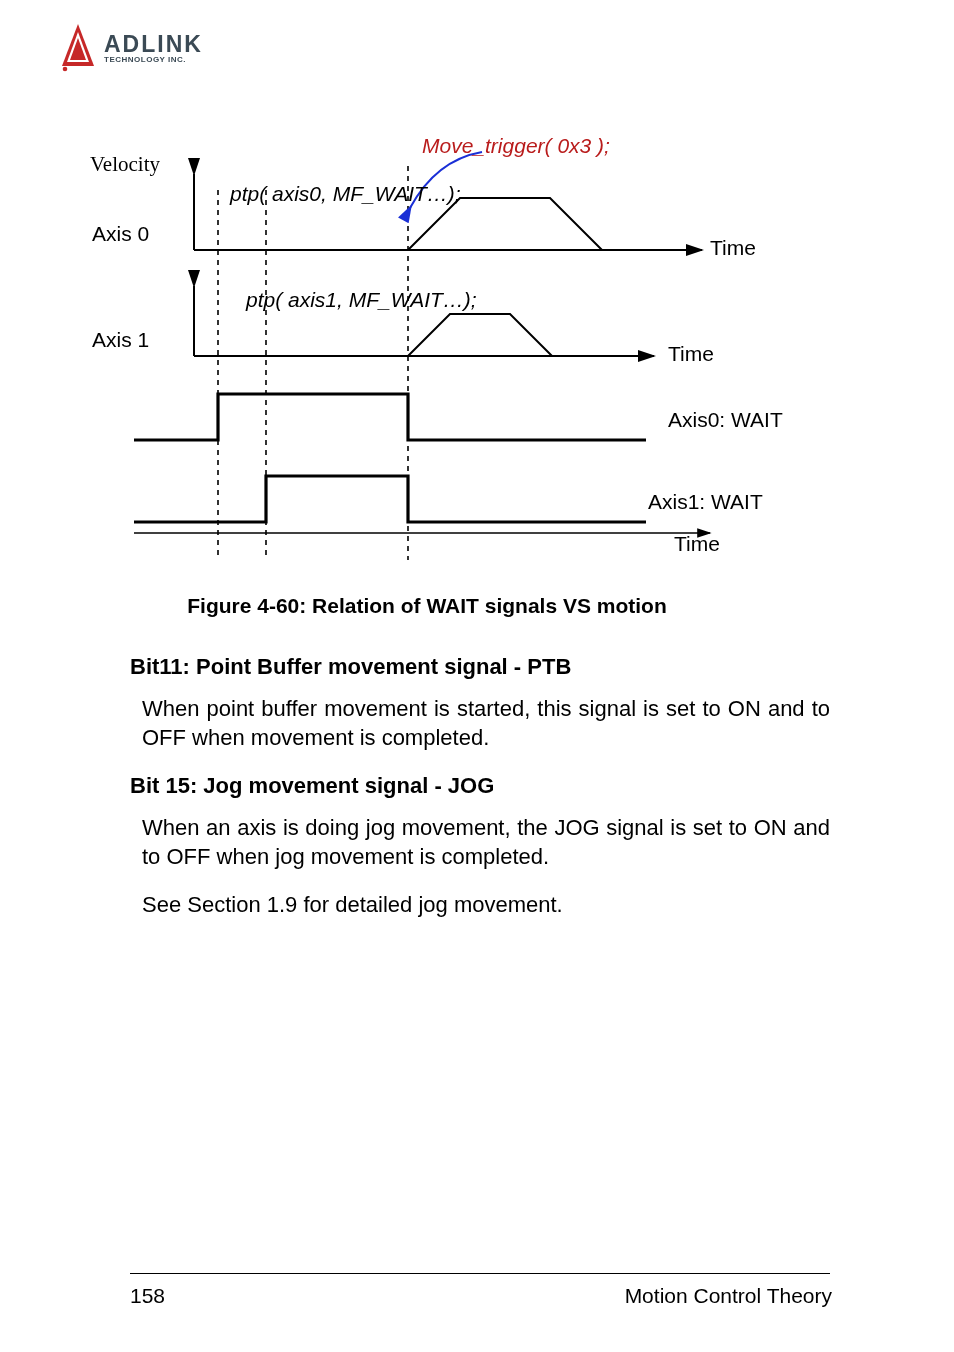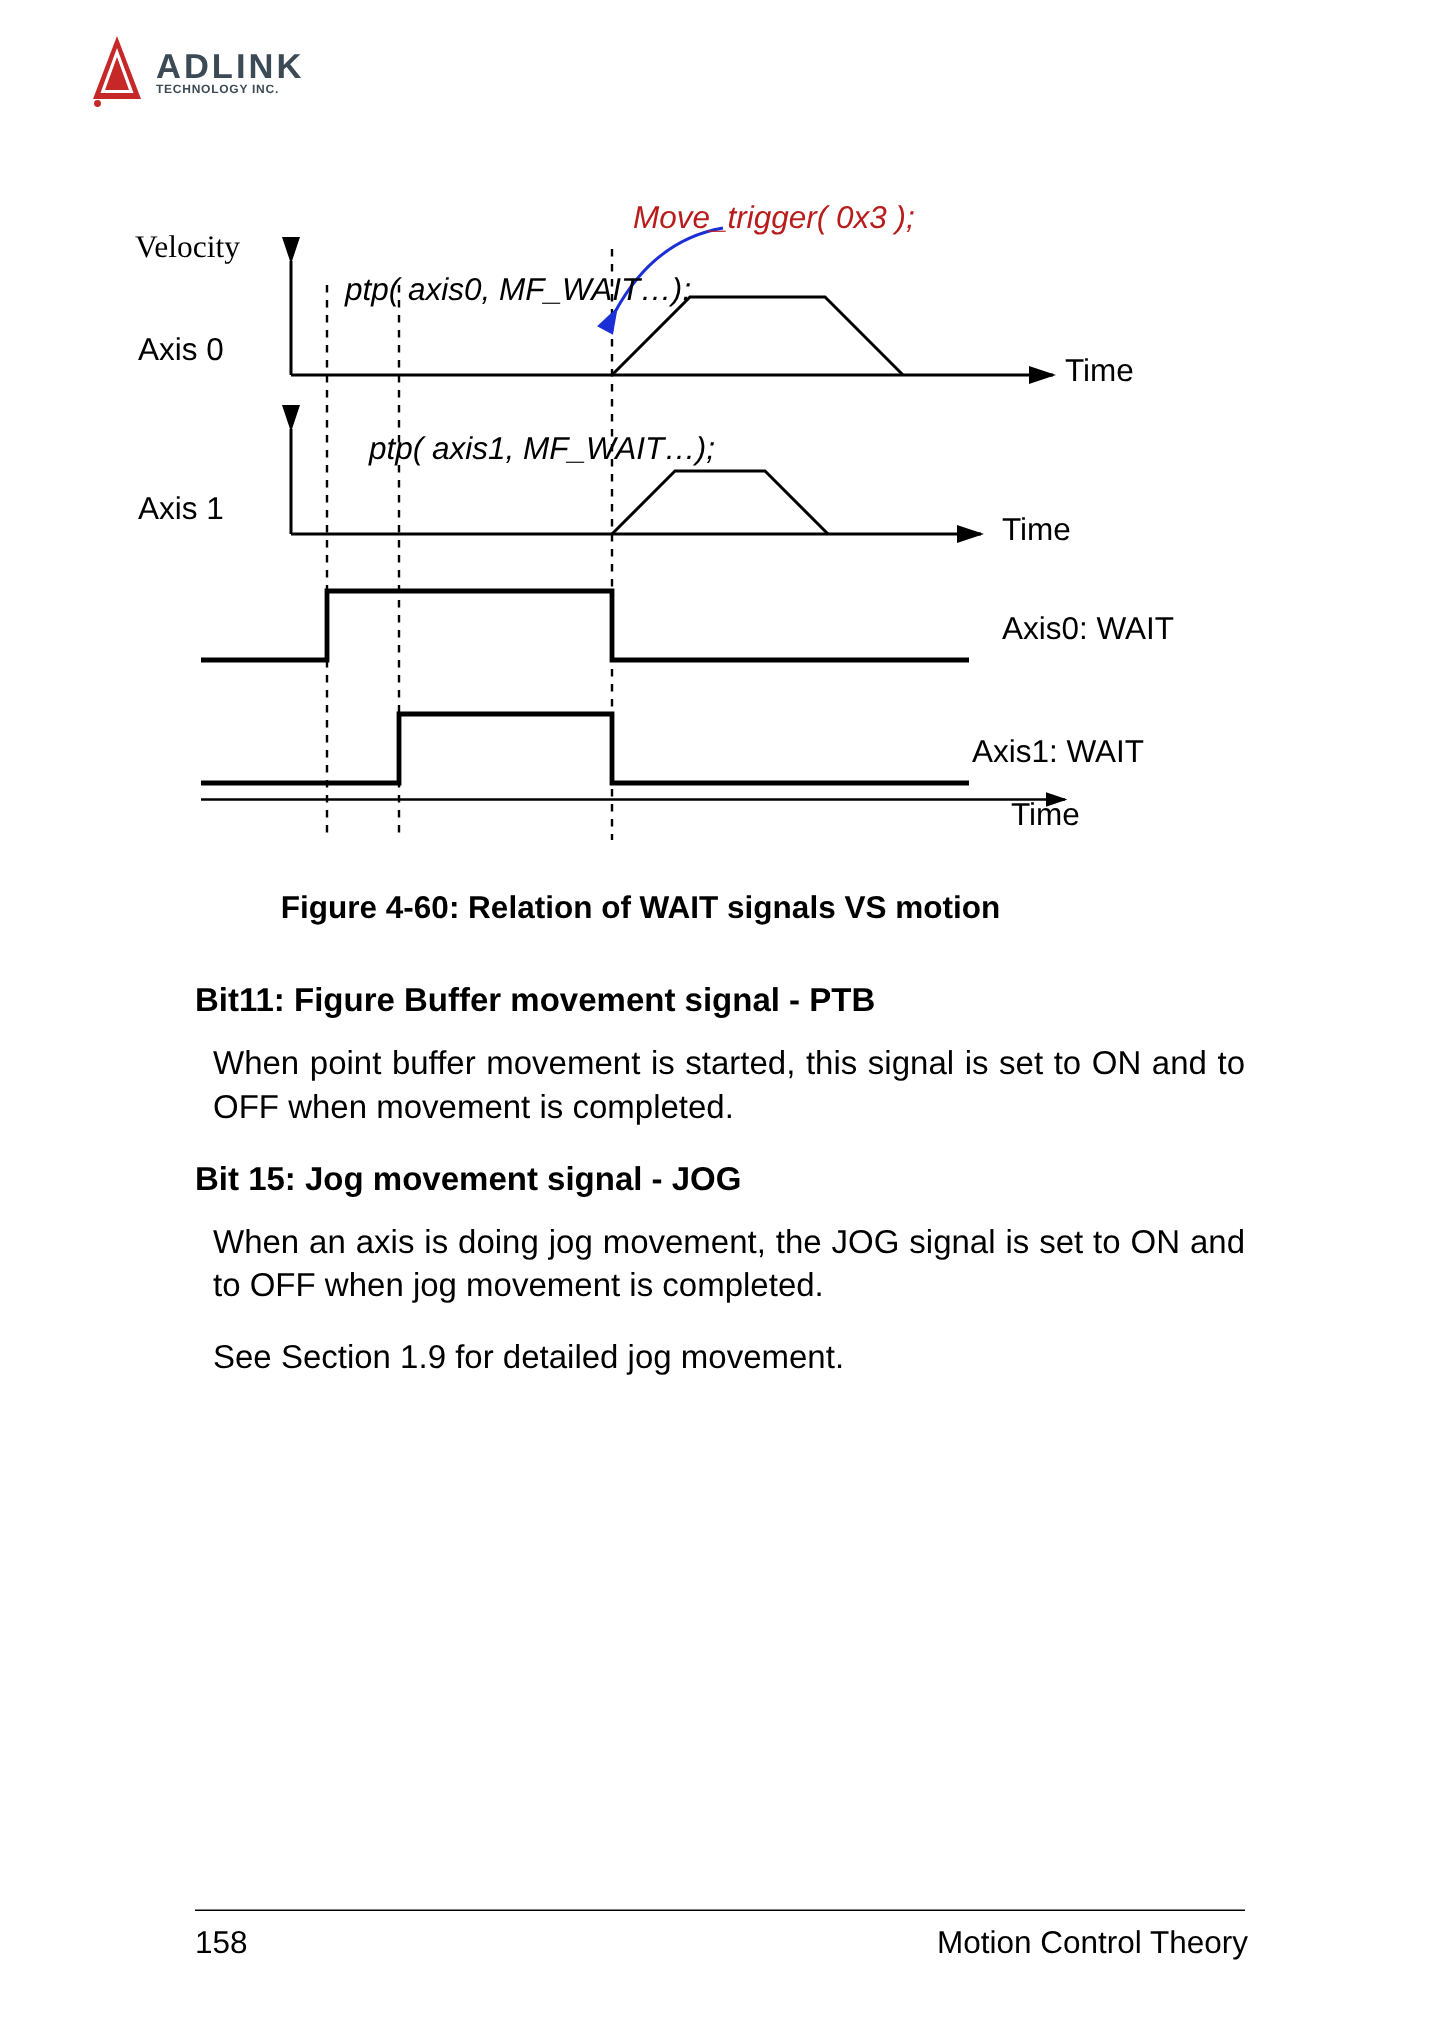--- a/index.html
+++ b/index.html
@@ -154,21 +154,21 @@
   <span class="d-label" style="top:96px;left:620px;">Time</span>
   <span class="d-label" style="top:202px;left:578px;">Time</span>
   <span class="d-label" style="top:268px;left:578px;">Axis0: WAIT</span>
   <span class="d-label" style="top:350px;left:558px;">Axis1: WAIT</span>
   <span class="d-label" style="top:392px;left:584px;">Time</span>
 </div>
 
 <div class="figure-caption">Figure 4-60: Relation of WAIT signals VS motion</div>
 
 <div class="content">
-  <h3>Bit11: Figure Buffer movement signal - PTB</h3>
+  <h3>Bit11: Point Buffer movement signal - PTB</h3>
   <p>When point buffer movement is started, this signal is set to ON and to OFF when movement is completed.</p>
   <h3>Bit 15: Jog movement signal - JOG</h3>
   <p>When an axis is doing jog movement, the JOG signal is set to ON and to OFF when jog movement is completed.</p>
   <p>See Section 1.9 for detailed jog movement.</p>
 </div>
 
 <div class="footer-line"></div>
 <div class="page-number">158</div>
 <div class="footer-title">Motion Control Theory</div>
 

